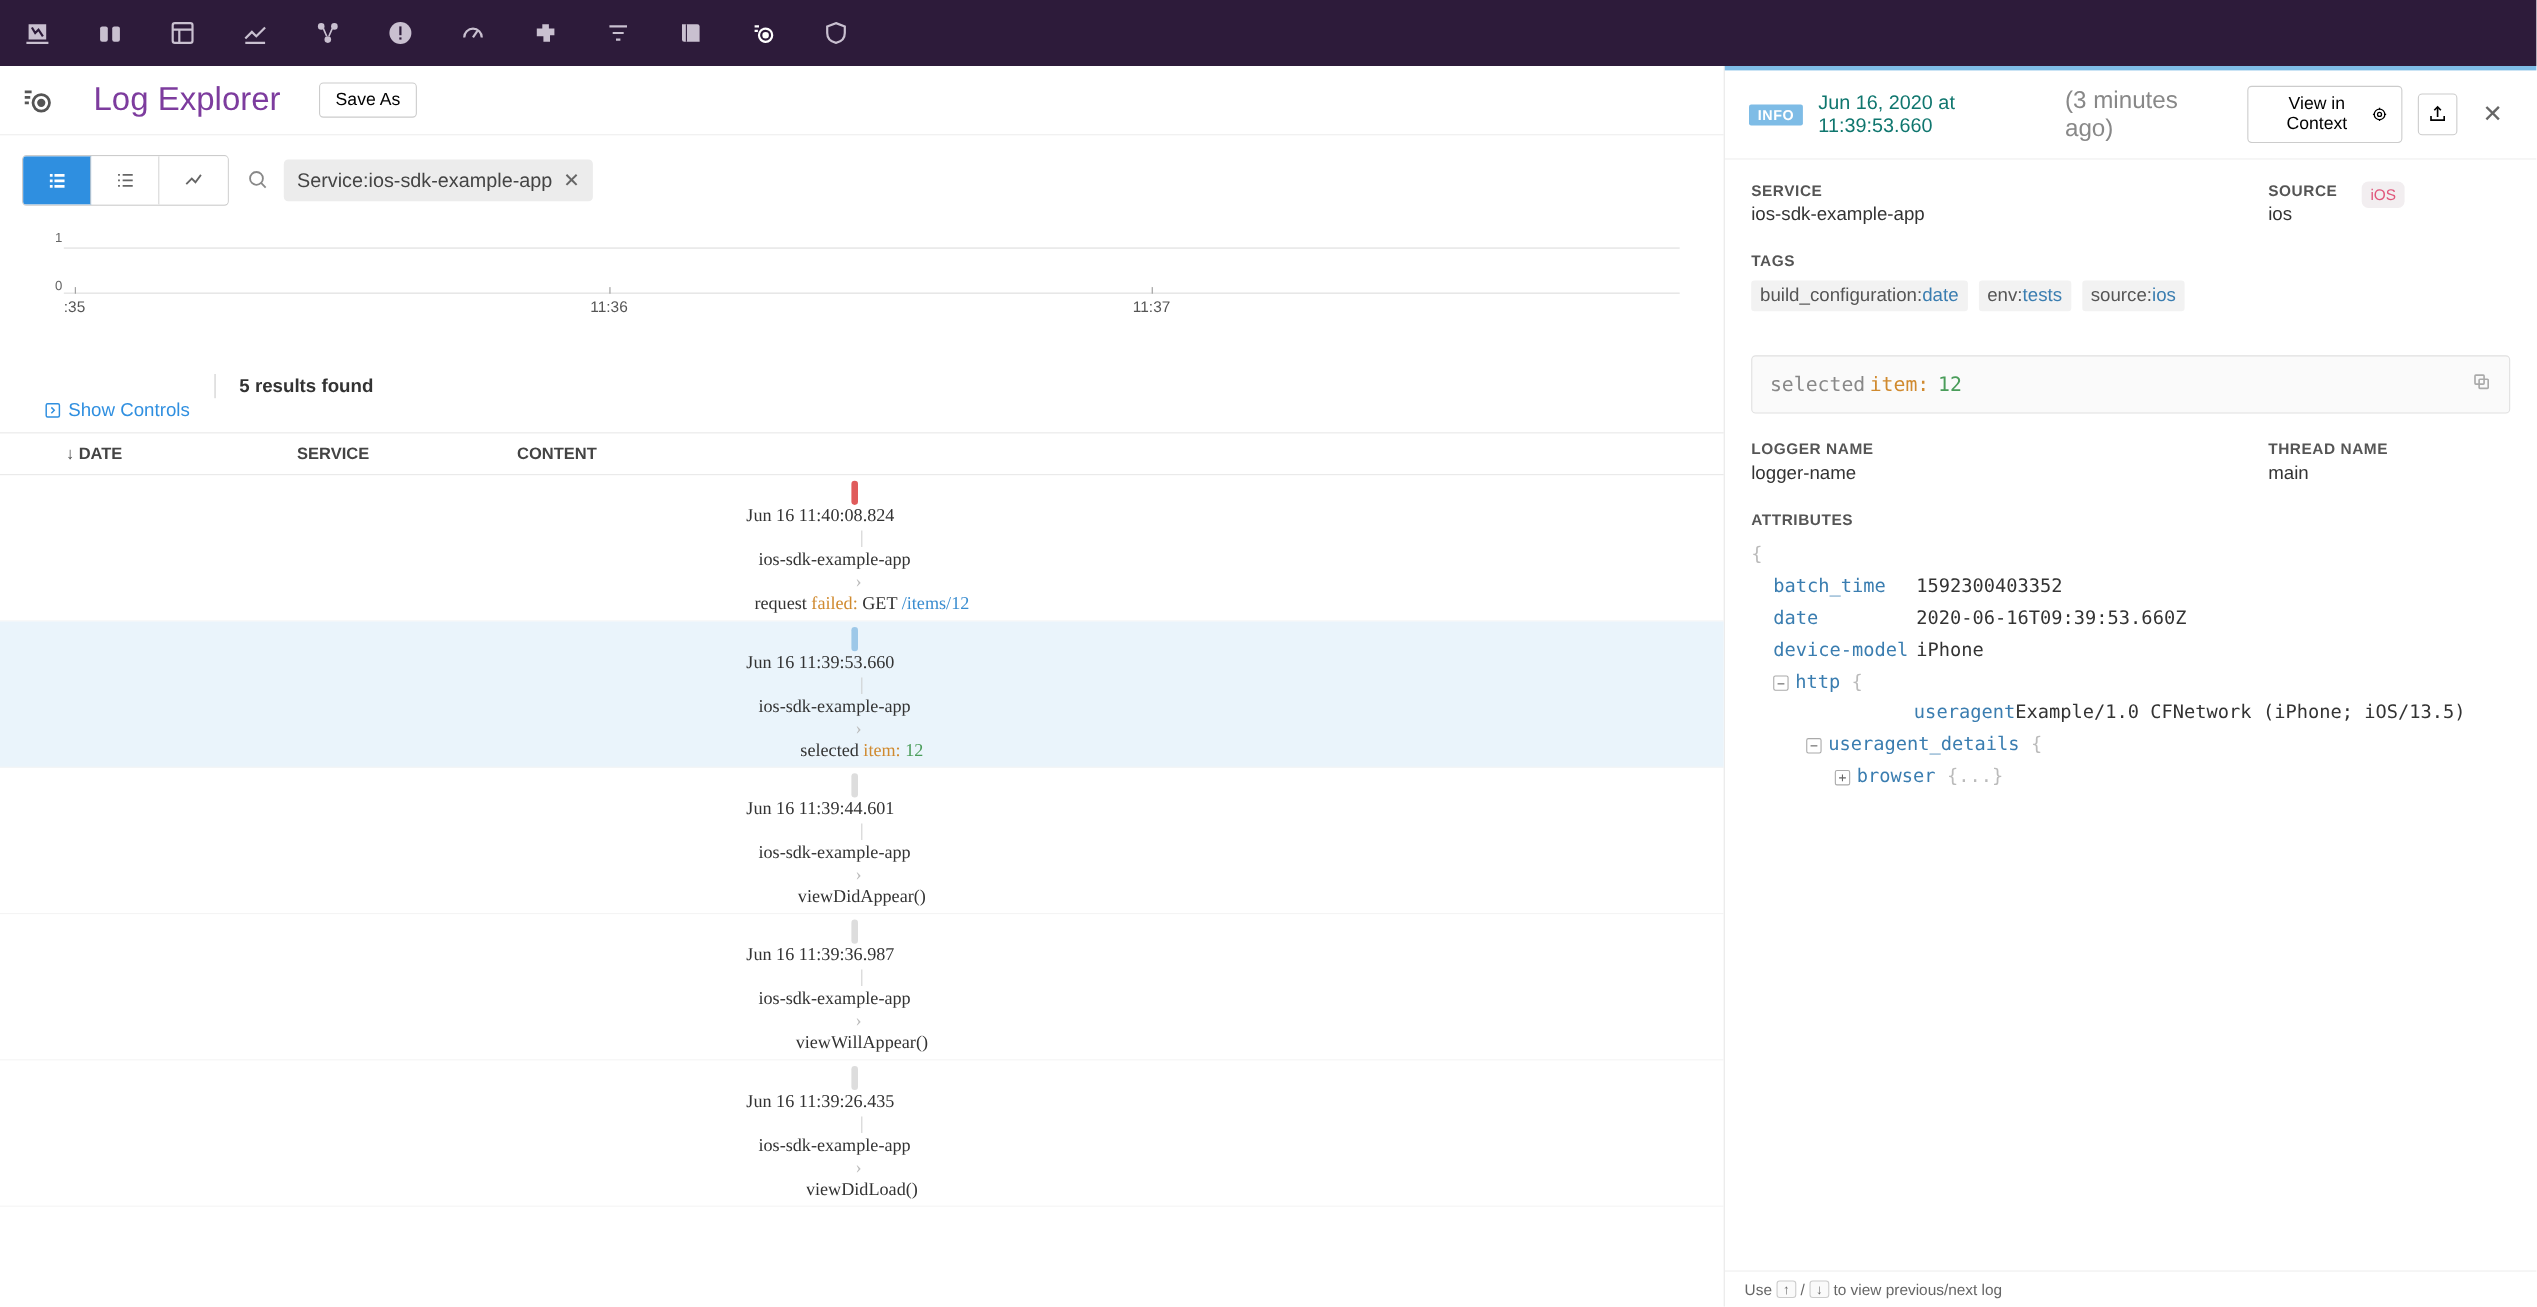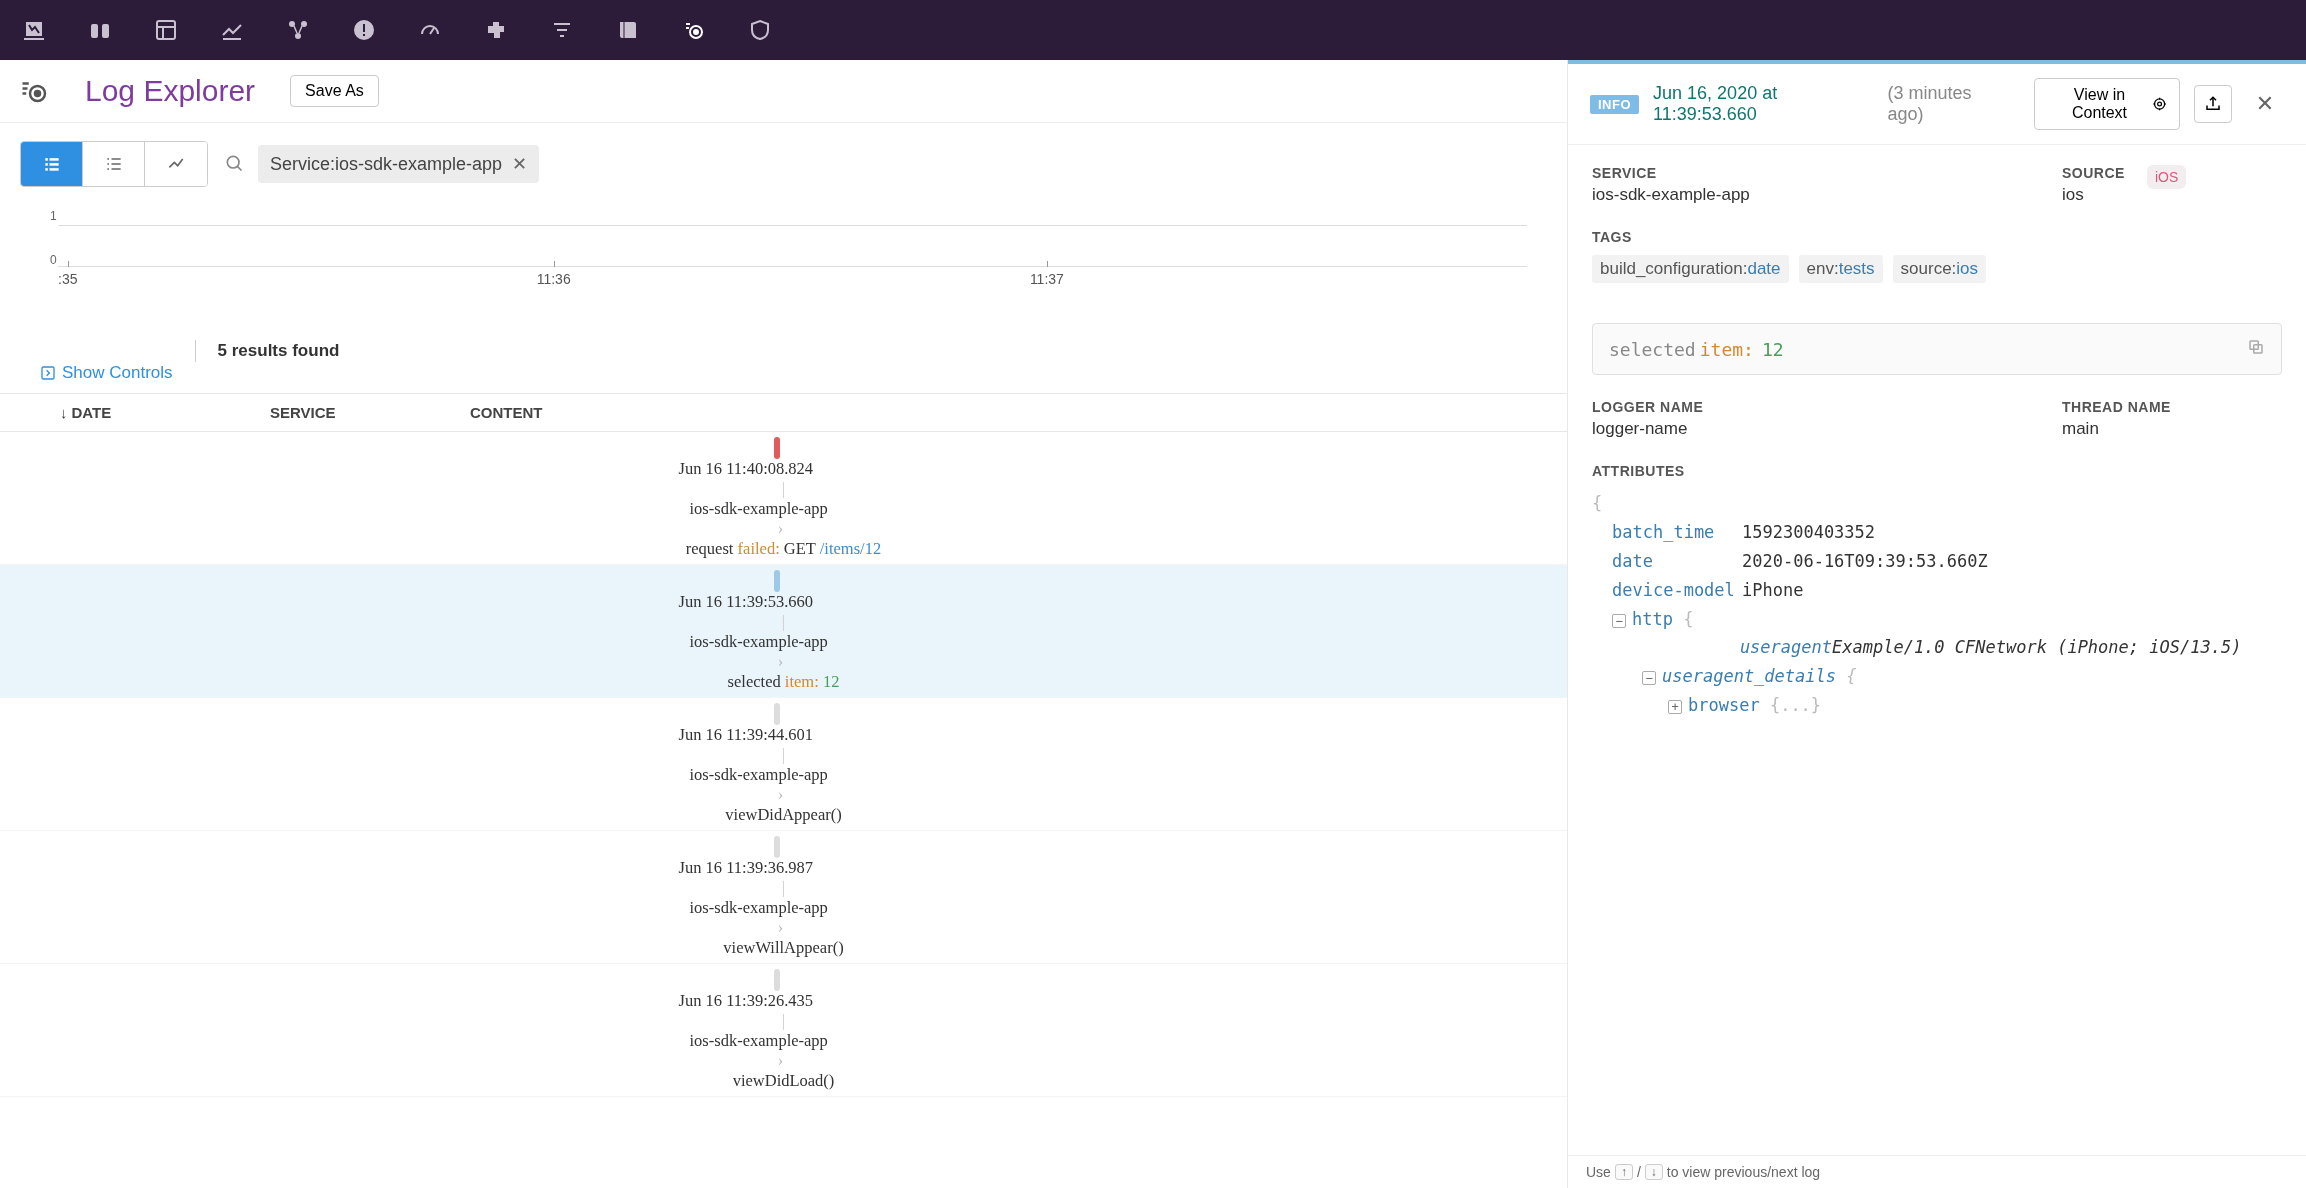--- a/index.html
+++ b/index.html
@@ -60,21 +60,21 @@
 .log-content { flex: 1; white-space: nowrap; overflow: hidden; }
 .tok-fail { color: #d08a2f; }
 .tok-path { color: #3a8dd0; }
 .tok-key { color: #d08a2f; }
 .tok-num { color: #4a9d5a; }
 
 
 .detail-header { display: flex; align-items: center; padding: 14px 22px; gap: 14px; border-bottom: 1px solid #eee; }
 .badge-info { background: #7ebce6; color: #fff; font-weight: 700; padding: 2px 8px; font-size: 13px; border-radius: 2px; letter-spacing: 0.5px; }
 .detail-ts { font-size: 18px; color: #0f766e; }
-.detail-ago { color: #888; font-size: 18px; }
+.detail-ago { color: #888; font-size: 22px; }
 .spacer { flex: 1; }
 .ctx-btn { border: 1px solid #ccc; background: #fff; padding: 7px 12px; border-radius: 4px; display: flex; align-items: center; gap: 0; font-size: 16px; cursor: pointer; }
 .icon-btn { border: 1px solid #ccc; background: #fff; width: 40px; height: 38px; border-radius: 4px; display: flex; align-items: center; justify-content: center; cursor: pointer; }
 
 .detail-body { padding: 20px 24px; overflow-y: auto; flex: 1; }
 .meta-row { display: flex; gap: 40px; margin-bottom: 24px; }
 .meta-block .meta-label { font-size: 14px; font-weight: 700; color: #555; letter-spacing: 0.5px; margin-bottom: 4px; }
 .meta-block .meta-value { font-size: 17px; color: #333; }
 .ios-badge { background: #f2eef0; color: #e0567a; font-size: 14px; font-weight: 500; padding: 4px 8px; border-radius: 6px; margin-left: 12px; }
 .section-label { font-size: 14px; font-weight: 700; color: #555; letter-spacing: 0.5px; margin-bottom: 10px; }
@@ -86,21 +86,21 @@
 .msg-box .copy { margin-left: auto; color: #aaa; cursor: pointer; }
 
 .attr-tree { font-family: "SFMono-Regular", Consolas, monospace; font-size: 17px; line-height: 1.7; color: #333; }
 .attr-row { display: flex; }
 .attr-key { color: #3a7db0; width: 130px; }
 .attr-key-wide { color: #3a7db0; text-align: right; }
 .attr-val { color: #333; }
 .brace { color: #bbb; }
 .toggle { display: inline-block; width: 14px; height: 14px; border: 1px solid #aaa; text-align: center; line-height: 12px; font-size: 12px; color: #666; margin-right: 6px; border-radius: 2px; cursor: pointer; }
 .indent1 { padding-left: 20px; }
-.indent2 { padding-left: 50px; font-style: italic; }
+.indent2 { padding-left: 50px; }
 .indent3 { padding-left: 76px; }
 
 .footer-hint { border-top: 1px solid #eee; padding: 8px 18px; font-size: 14px; color: #666; display: flex; align-items: center; gap: 4px; }
 .key { border: 1px solid #ccc; border-radius: 3px; padding: 0 5px; font-size: 12px; background: #fafafa; }
 </style>
 </head>
 <body>
 
 <div class="app">
 

